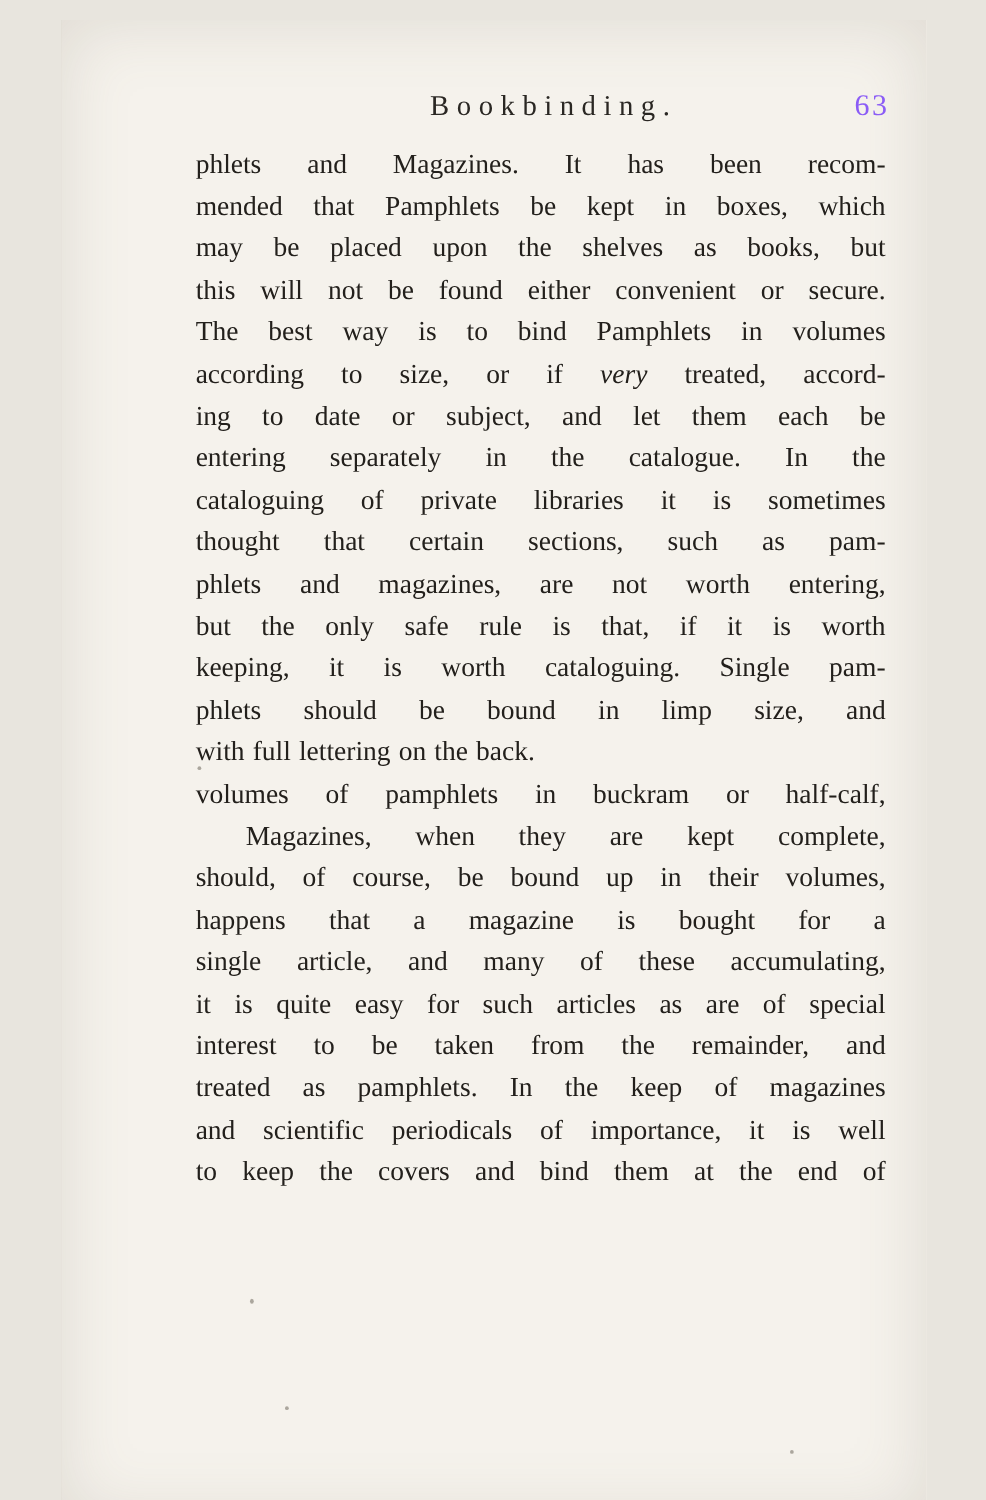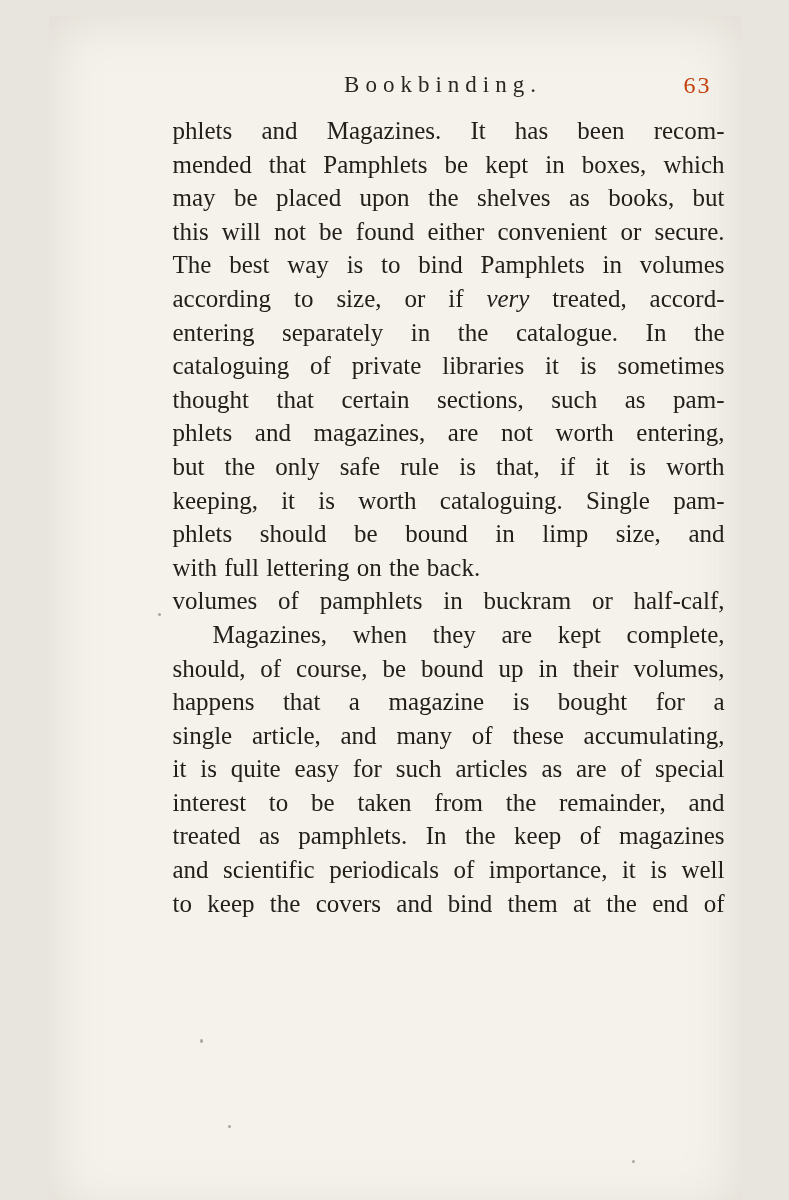--- a/index.html
+++ b/index.html
@@ -36,28 +36,28 @@
     font-size: 23px;
     letter-spacing: 6px;
     color: #2a2723;
   }
   .page-number {
     position: absolute;
     right: 126px;
     top: 0;
     font-size: 24px;
     letter-spacing: 2px;
-    color: #c2410c;
+    color: #8b5cf6;
   }
   .text-block {
     position: absolute;
-    left: 124px;
+    left: 108px;
     top: 98px;
     width: 552px;
-    font-size: 25px;
+    font-size: 22px;
   }
   .paragraph {
     margin: 0;
   }
   .line {
     line-height: 33.6px;
     height: 33.6px;
     text-align: justify;
     text-align-last: justify;
     word-spacing: 1px;
@@ -91,20 +91,21 @@
   </div>
 
   <div class="text-block">
       <div class="paragraph">
         <div class="line"><span>phlets and Magazines.  It has been recom-</span></div>
         <div class="line"><span>mended that Pamphlets be kept in boxes, which</span></div>
         <div class="line"><span>may be placed upon the shelves as books, but</span></div>
         <div class="line"><span>this will not be found either convenient or secure.</span></div>
         <div class="line"><span>The best way is to bind Pamphlets in volumes</span></div>
         <div class="line"><span>according to size, or if </span><i>very</i><span> treated, accord-</span></div>
+        <div class="line"><span>ing to date or subject, and let them each be</span></div>
         <div class="line"><span>entering separately in the catalogue.  In the</span></div>
         <div class="line"><span>cataloguing of private libraries it is sometimes</span></div>
         <div class="line"><span>thought that certain sections, such as pam-</span></div>
         <div class="line"><span>phlets and magazines, are not worth entering,</span></div>
         <div class="line"><span>but the only safe rule is that, if it is worth</span></div>
         <div class="line"><span>keeping, it is worth cataloguing.  Single pam-</span></div>
         <div class="line"><span>phlets should be bound in limp size, and</span></div>
         <div class="line last"><span>with full lettering on the back.</span></div>
         <div class="line"><span>volumes of pamphlets in buckram or half-calf,</span></div>
       </div>

